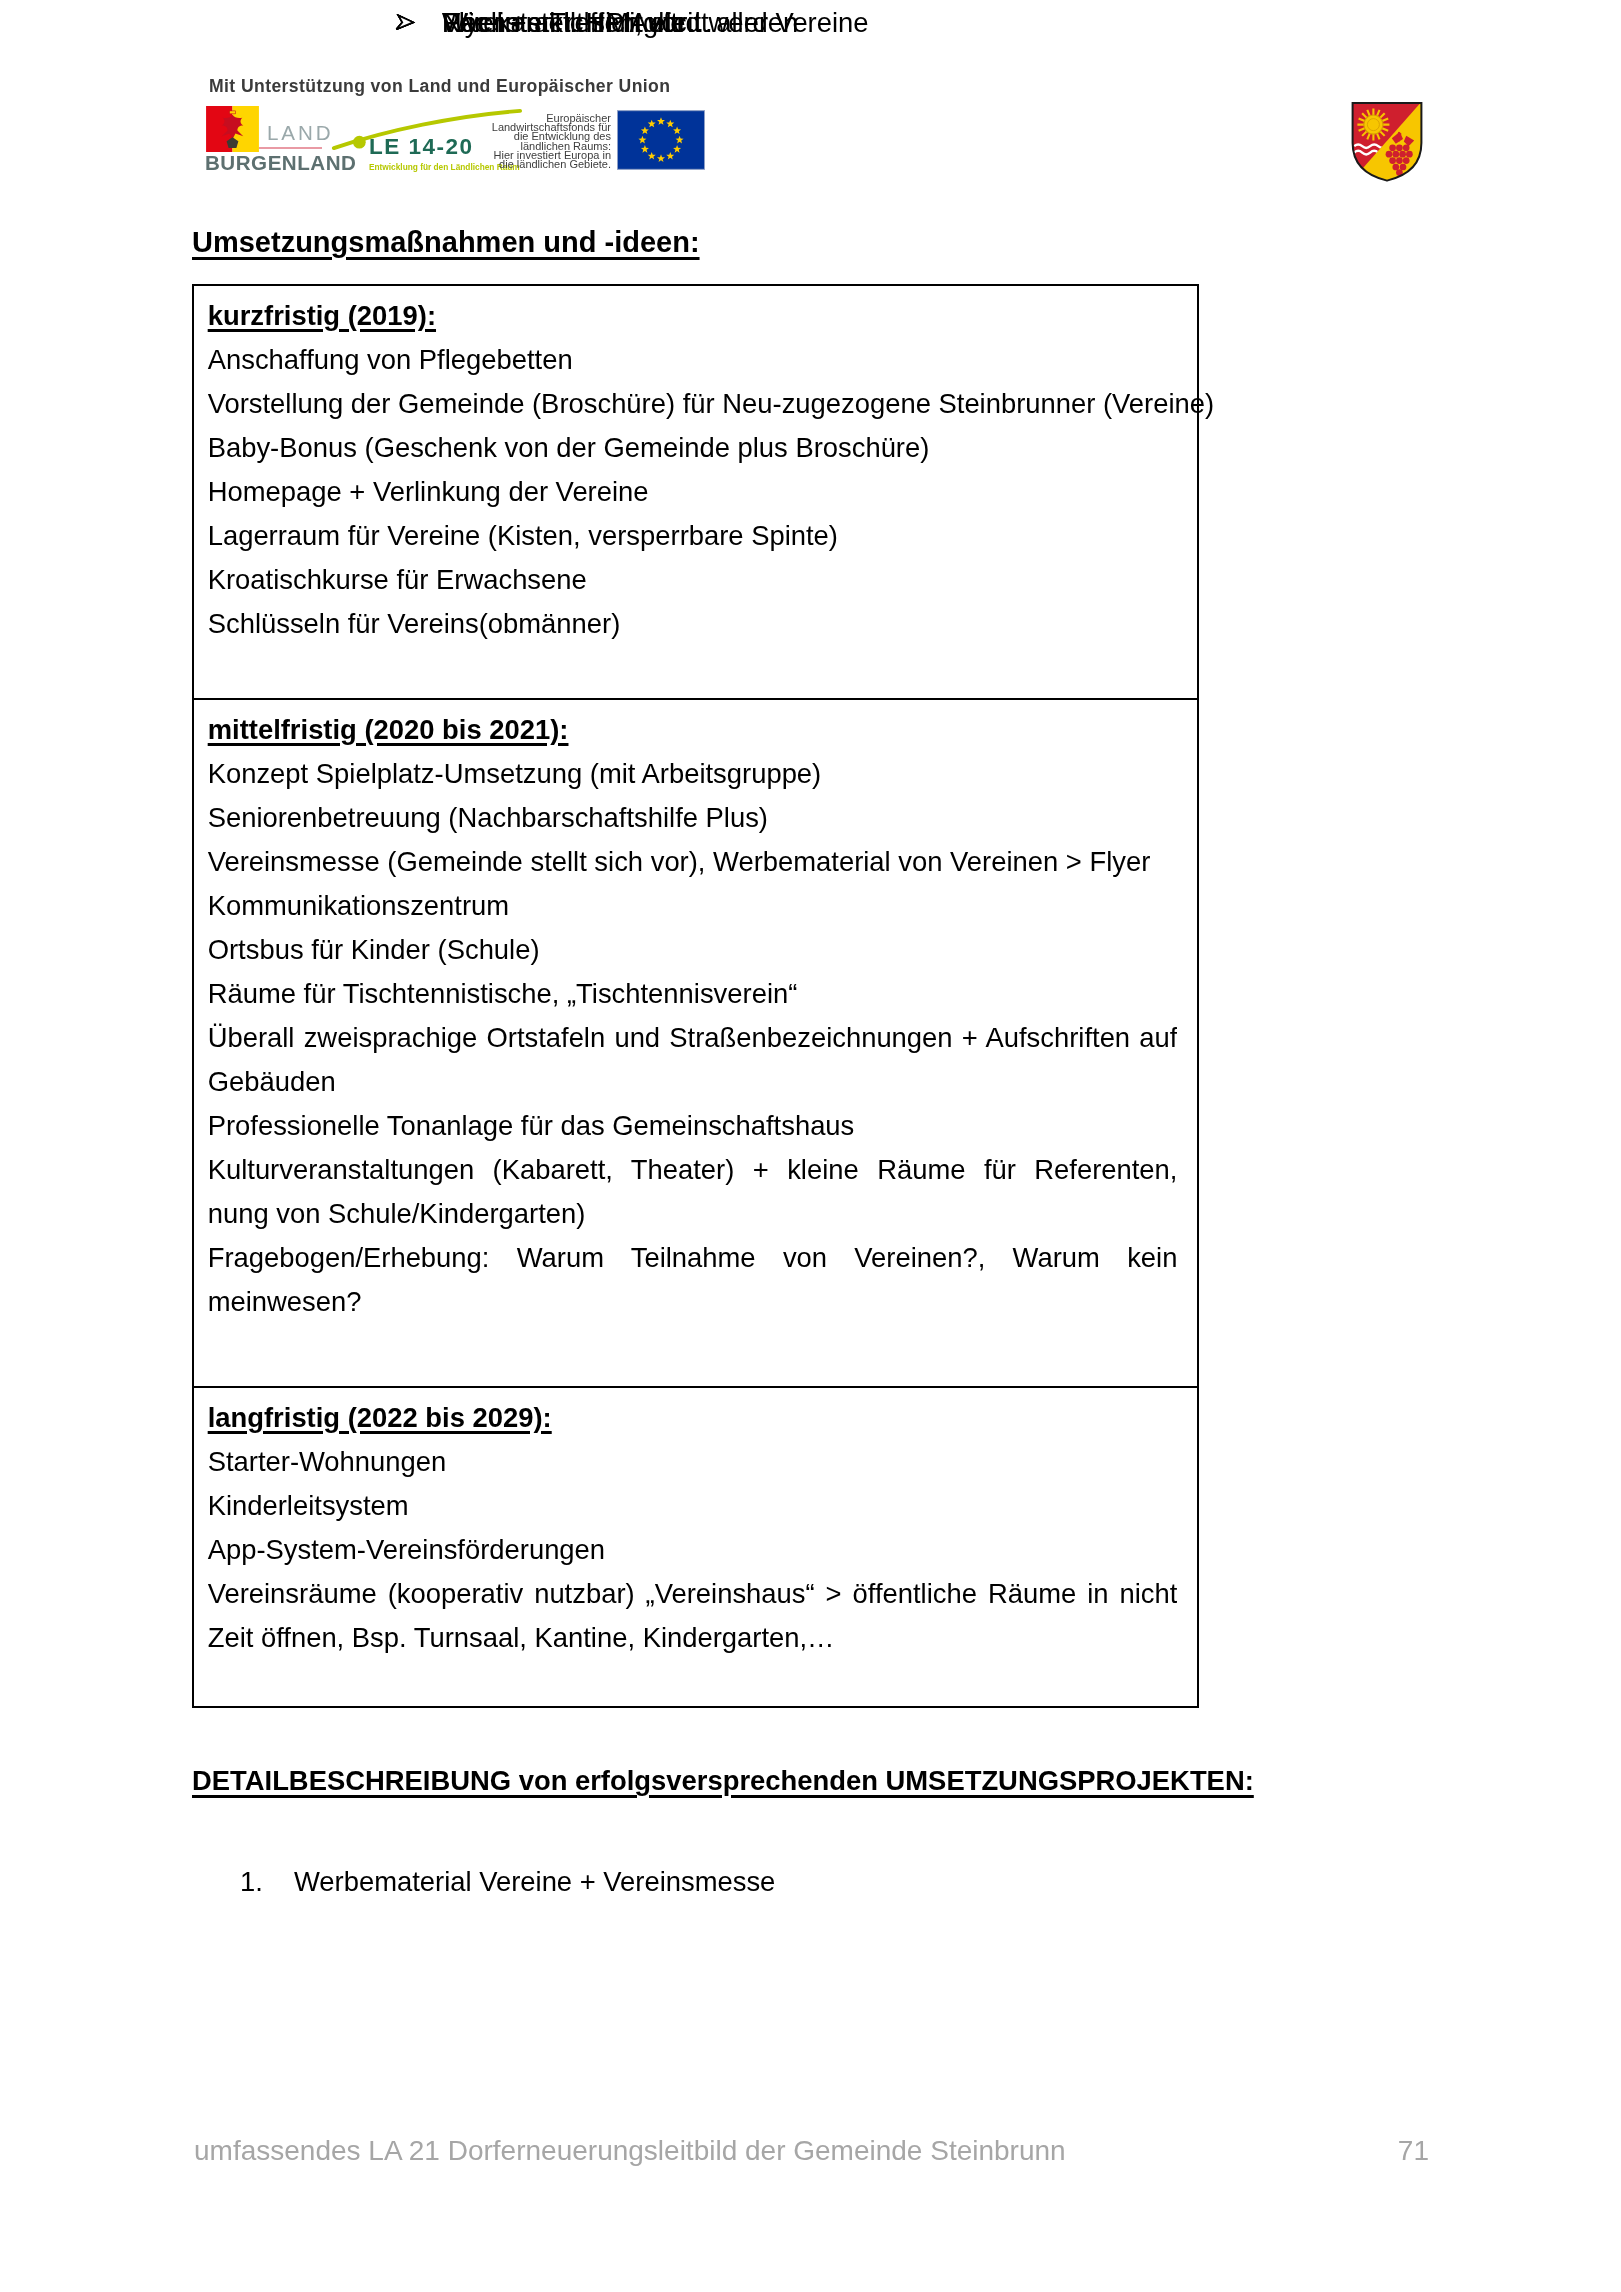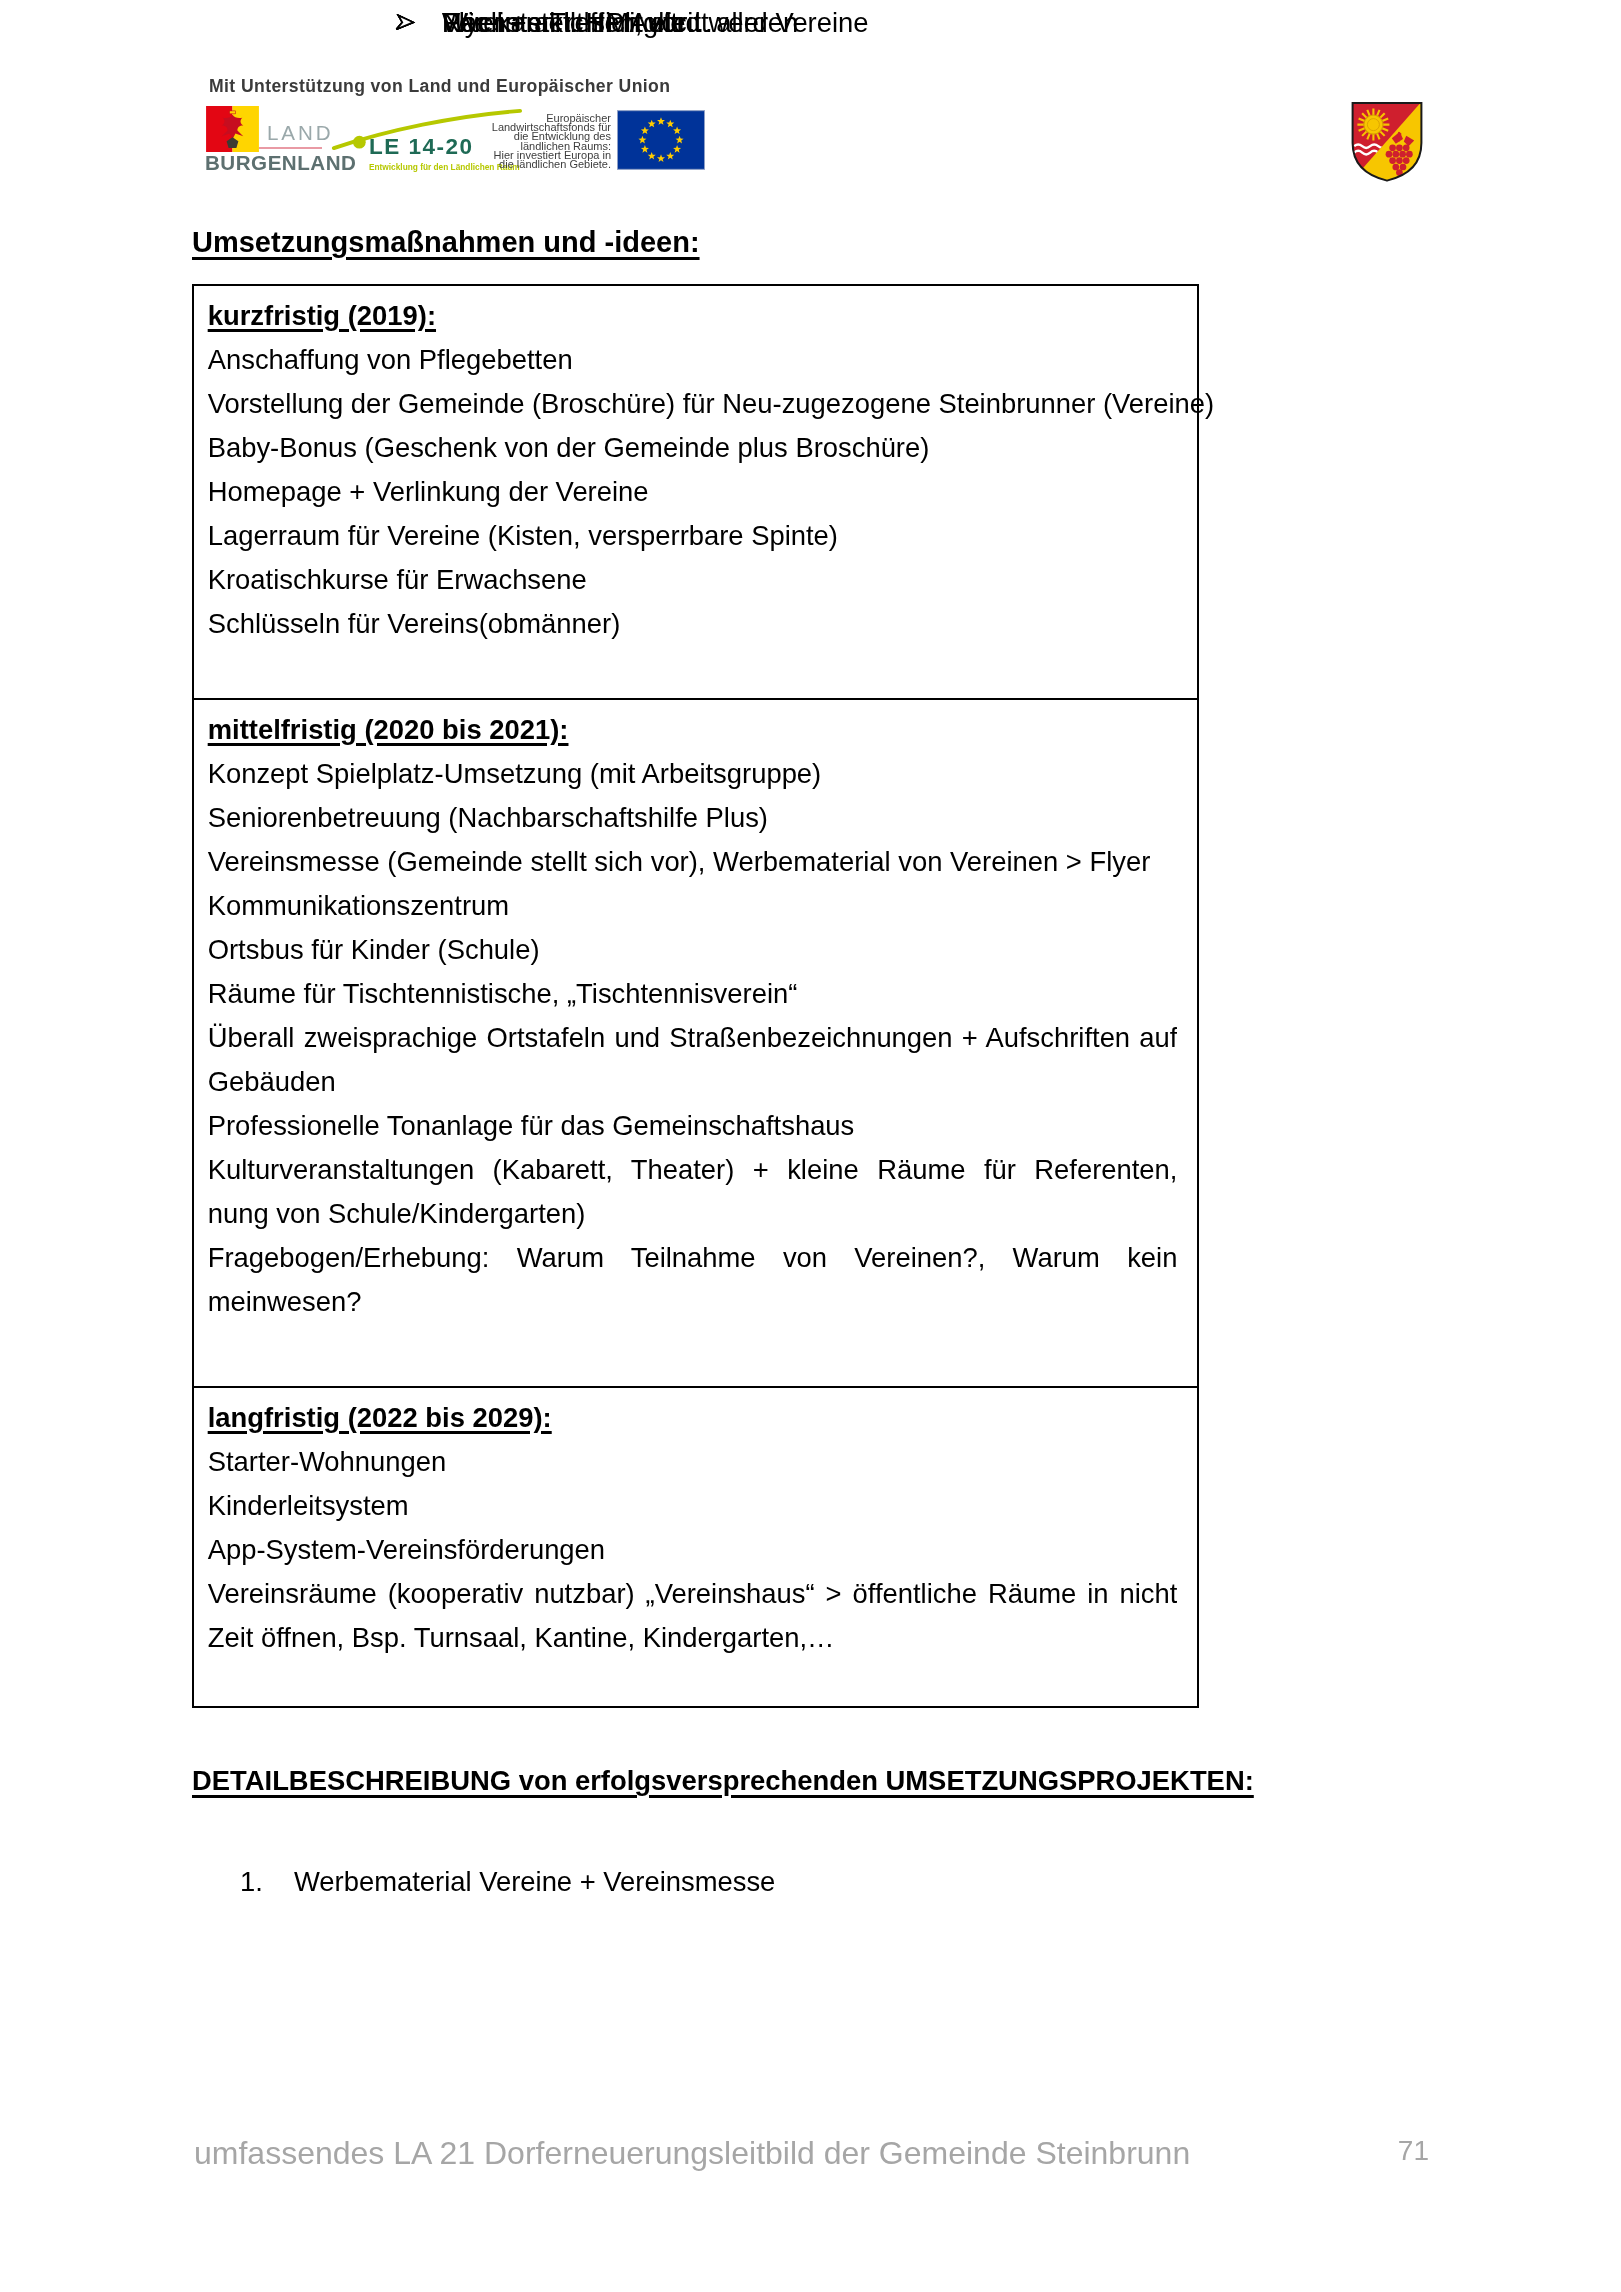--- a/index.html
+++ b/index.html
@@ -61,21 +61,21 @@
   }
   .detail-heading span { text-decoration:underline; text-decoration-thickness:2.5px; text-underline-offset:4.9px; }
   .numbered-item { position:absolute; left:0; top:1860px; height:44px; line-height:44px; font-size:27.4px; }
   .numbered-item .num { position:absolute; left:240px; }
   .numbered-item .item-title { position:absolute; left:294px; white-space:nowrap; }
   .bullet { position:absolute; left:0; height:46px; line-height:46px; font-size:27.4px; }
   .bullet:nth-of-type(1) { top:1902px; } .bullet:nth-of-type(2) { top:1949px; }
   .bullet:nth-of-type(3) { top:1995px; } .bullet:nth-of-type(4) { top:2041px; }
   .bullet svg { position:absolute; left:394px; top:13.7px; }
   .bullet span { position:absolute; left:442px; white-space:nowrap; }
-  .footer-text { position:absolute; left:194px; top:2135px; font-size:32px; color:var(--footer_gray); }
+  .footer-text { position:absolute; left:194px; top:2135px; font-size:28px; color:var(--footer_gray); }
   .footer-page { position:absolute; right:192px; top:2135px; font-size:28px; color:var(--footer_gray); }
 </style>
 </head>
 <body>
 
 <div class="page">
 
   <div class="support-text">Mit Unterstützung von Land und Europäischer Union</div>
 
   <div>

